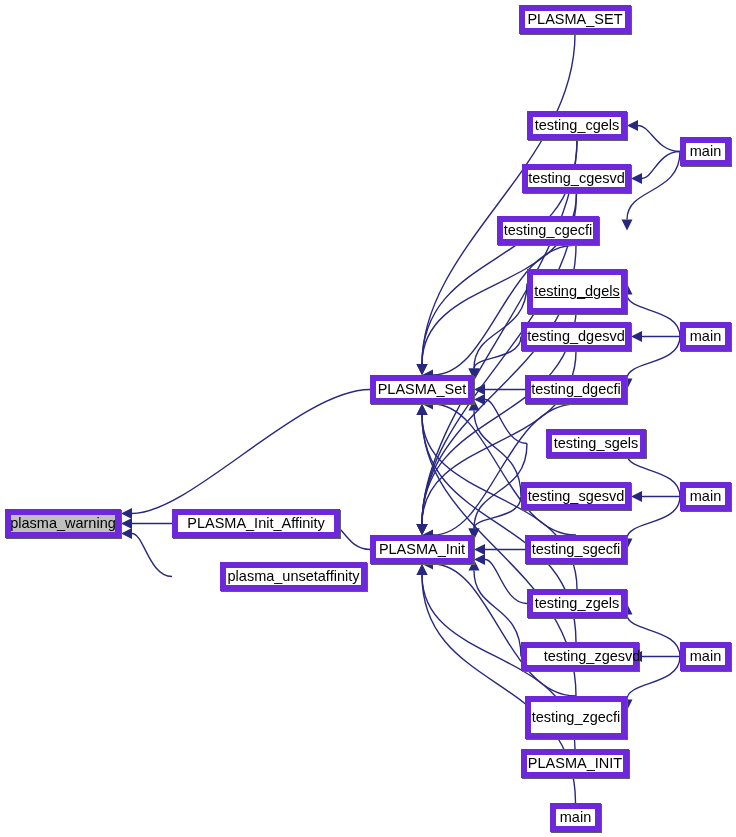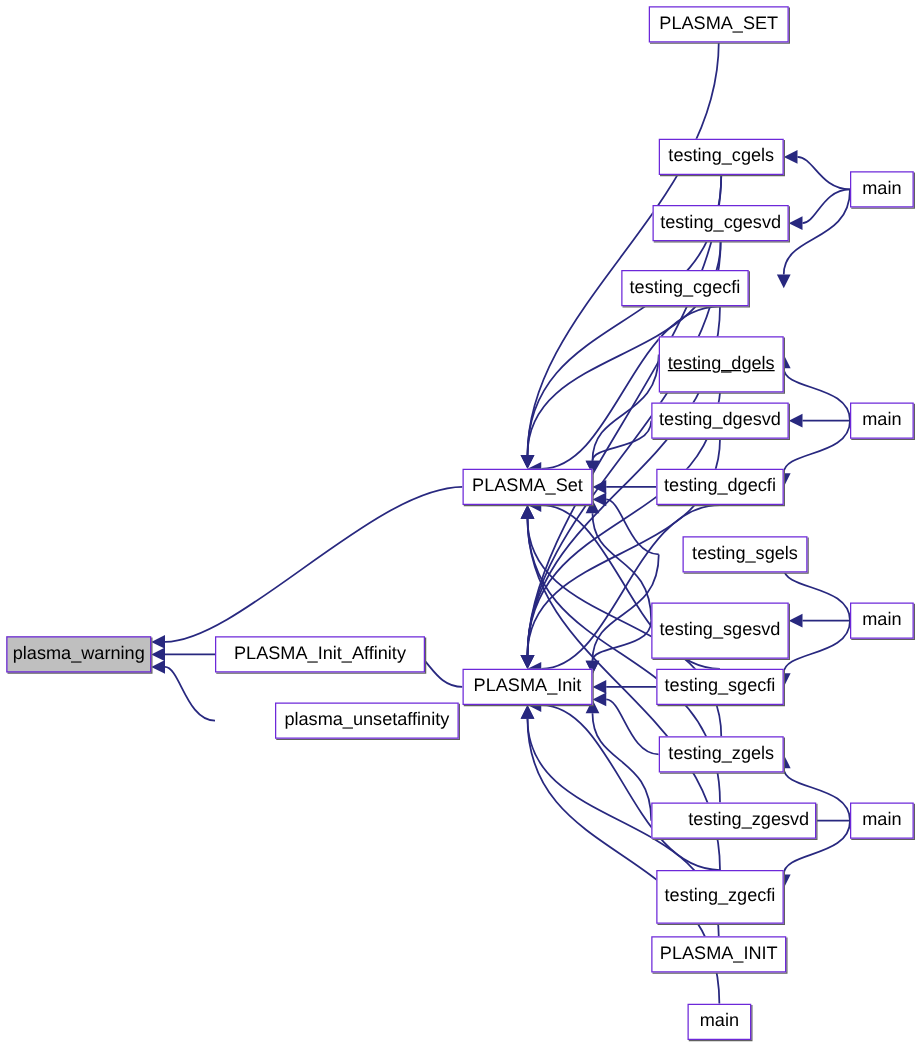--- a/index.html
+++ b/index.html
@@ -21,21 +21,21 @@
     position: absolute;
     left: 0;
     top: 0;
     width: 736px;
     height: 837px;
   }
   .node {
     position: absolute;
     box-sizing: border-box;
     background: #ffffff;
-    border: 1px solid #6d28d9;
+    border: 6px solid #6d28d9;
     box-shadow: 1px 1px 0 0 #606060;
     display: flex;
     align-items: center;
     justify-content: center;
     font-size: 14.5px;
     color: #000000;
     white-space: nowrap;
     letter-spacing: 0px;
     z-index: 5;
   }
@@ -172,30 +172,30 @@
       </div>
       <div class="node" style="left: 521px; top: 322px; width: 110px; height: 29px;">
         <span class="node-label">testing_dgesvd</span>
       </div>
       <div class="node" style="left: 525px; top: 375px; width: 102px; height: 29px;">
         <span class="node-label">testing_dgecfi</span>
       </div>
       <div class="node" style="left: 546px; top: 429px; width: 100px; height: 29px;">
         <span class="node-label">testing_sgels</span>
       </div>
-      <div class="node" style="left: 521px; top: 482px; width: 110px; height: 45px;">
+      <div class="node" style="left: 521px; top: 482px; width: 110px; height: 28px;">
         <span class="node-label">testing_sgesvd</span>
       </div>
       <div class="node" style="left: 525px; top: 535px; width: 102px; height: 29px;">
         <span class="node-label">testing_sgecfi</span>
       </div>
       <div class="node" style="left: 527px; top: 589px; width: 100px; height: 29px;">
         <span class="node-label">testing_zgels</span>
       </div>
-      <div class="node" style="left: 521px; top: 642px; width: 132px; height: 29px; padding-left: 24px;">
+      <div class="node" style="left: 521px; top: 642px; width: 118px; height: 29px; padding-left: 24px;">
         <span class="node-label">testing_zgesvd</span>
       </div>
       <div class="node" style="left: 525px; top: 696px; width: 102px; height: 43px;">
         <span class="node-label">testing_zgecfi</span>
       </div>
       <div class="node" style="left: 521px; top: 749px; width: 108px; height: 29px;">
         <span class="node-label">PLASMA_INIT</span>
       </div>
       <div class="node" style="left: 550px; top: 803px; width: 51px; height: 29px;">
         <span class="node-label">main</span>

